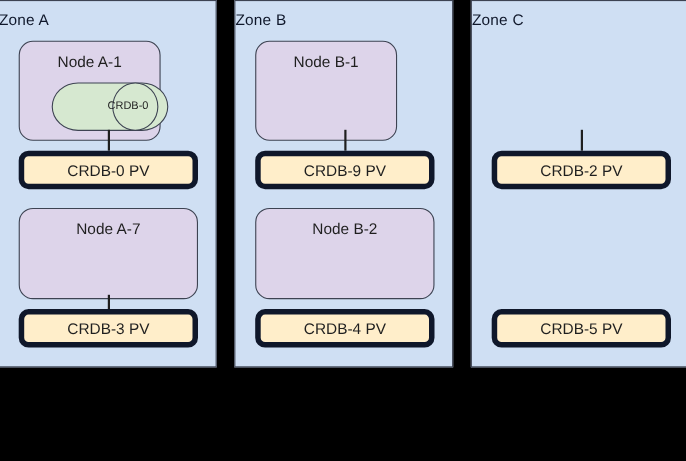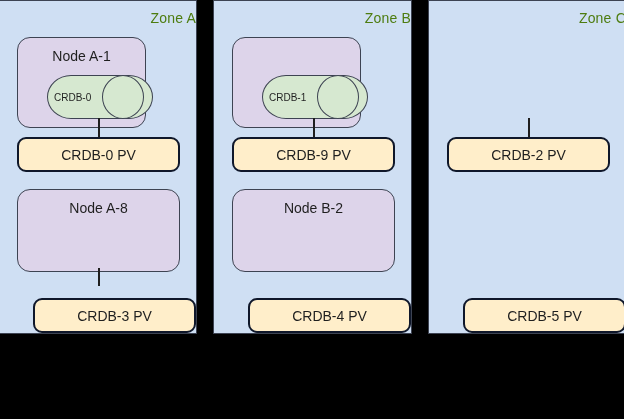--- a/index.html
+++ b/index.html
@@ -35,23 +35,23 @@
   }
   #zone-a { left: -2px;  width: 199px; }
   #zone-b { left: 213px; width: 199px; }
   #zone-c { left: 428px; width: 199px; }
 
   .zone-title {
     position: absolute;
     top: 9px;
     left: 0;
     width: 100%;
-    text-align: right;
+    text-align: left;
     font-size: 14px;
-    color: #4d7c0f;
+    color: #0f172a;
     letter-spacing: .2px;
   }
 
   
   .node {
     position: absolute;
     background: #ddd4ea;
     border: 1px solid #3d4352;
     border-radius: 13px;
     box-sizing: border-box;
@@ -88,42 +88,42 @@
     top: -1px;
     width: 42px;
     height: 44px;
     border: 1px solid #3d4352;
     border-radius: 50%;
     background: #d6e8d0;
     box-sizing: border-box;
   }
   .cyl-label {
     position: absolute;
-    left: 6px;
+    left: 21px;
     top: 50%;
     width: 66px;
     transform: translateY(-50%);
-    text-align: left;
+    text-align: right;
     font-size: 10px;
     color: #1f1f1f;
   }
 
   
   .pv {
     position: absolute;
     left: 18px;
     width: 163px;
     height: 35px;
     background: #ffeeca;
-    border: 2px solid #0f172a;
+    border: 5px solid #0f172a;
     border-radius: 9px;
     box-sizing: border-box;
   }
   .pv-row1 { top: 136px; }
-  .pv-row2 { top: 297px; margin-left: 16px; }
+  .pv-row2 { top: 280px; }
   .pv-label {
     position: absolute;
     left: 0;
     top: 50%;
     width: 100%;
     transform: translateY(-50%);
     text-align: center;
     font-size: 14px;
     color: #1f1f1f;
   }
@@ -152,36 +152,33 @@
         <div class="cyl-cap"></div>
         <div class="cyl-label">CRDB-0</div>
       </div>
     </div>
     <div class="connector conn-row1"></div>
     <div class="pv pv-row1">
       <div class="pv-label">CRDB-0 PV</div>
     </div>
 
     <div class="node node-row2">
-      <div class="node-title">Node A-8</div>
+      <div class="node-title">Node A-7</div>
     </div>
     <div class="connector conn-row2"></div>
     <div class="pv pv-row2">
       <div class="pv-label">CRDB-3 PV</div>
     </div>
   </div>
 
   <div class="zone" id="zone-b">
     <div class="zone-title">Zone B</div>
 
     <div class="node node-row1">
-      <div class="cyl cyl-row1">
-        <div class="cyl-cap"></div>
-        <div class="cyl-label">CRDB-1</div>
-      </div>
+      <div class="node-title">Node B-1</div>
     </div>
     <div class="connector conn-row1"></div>
     <div class="pv pv-row1">
       <div class="pv-label">CRDB-9 PV</div>
     </div>
 
     <div class="node node-row2">
       <div class="node-title">Node B-2</div>
     </div>
     <div class="pv pv-row2">

